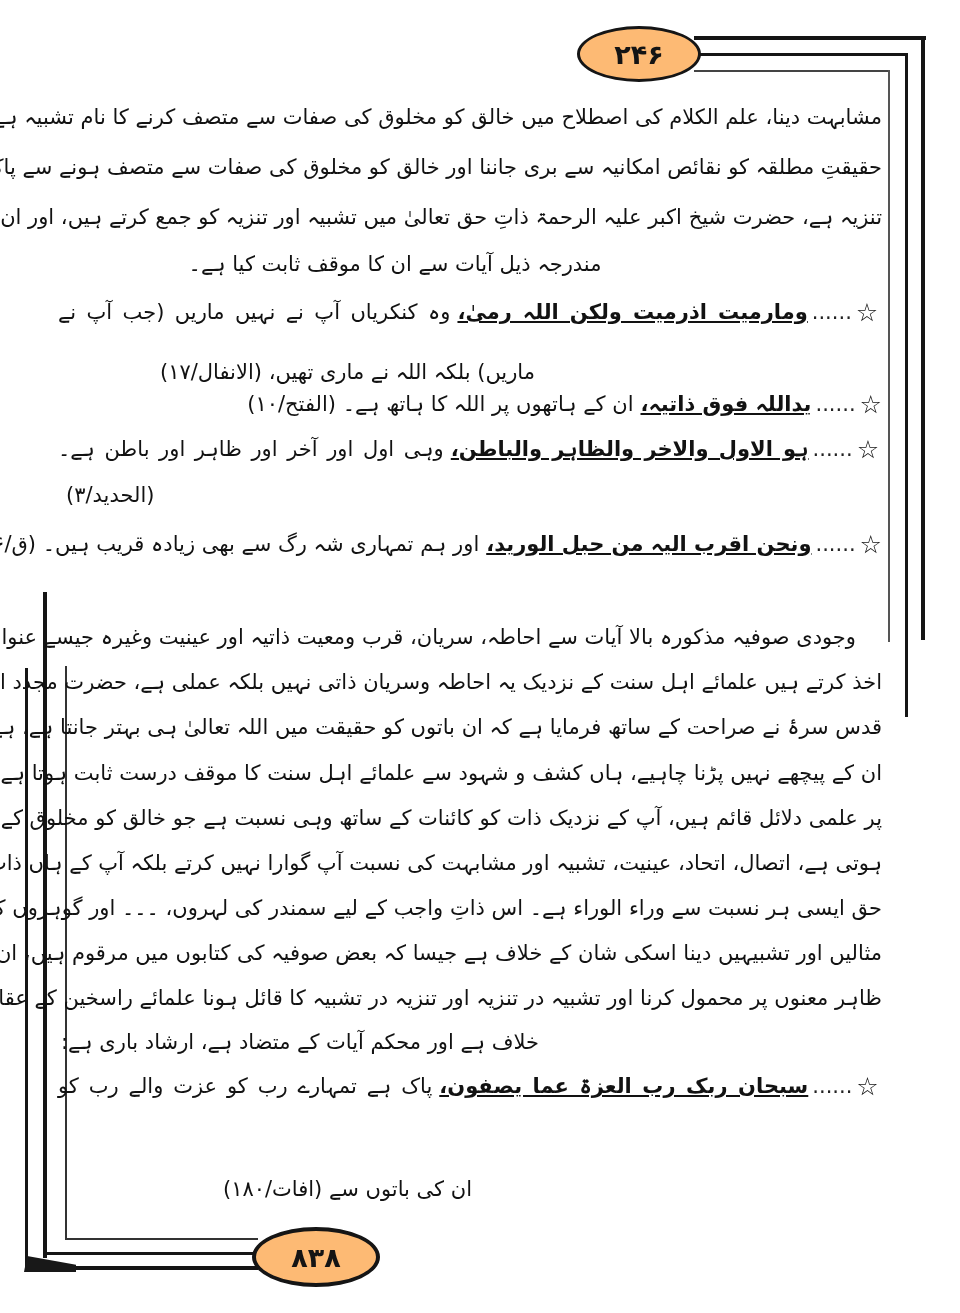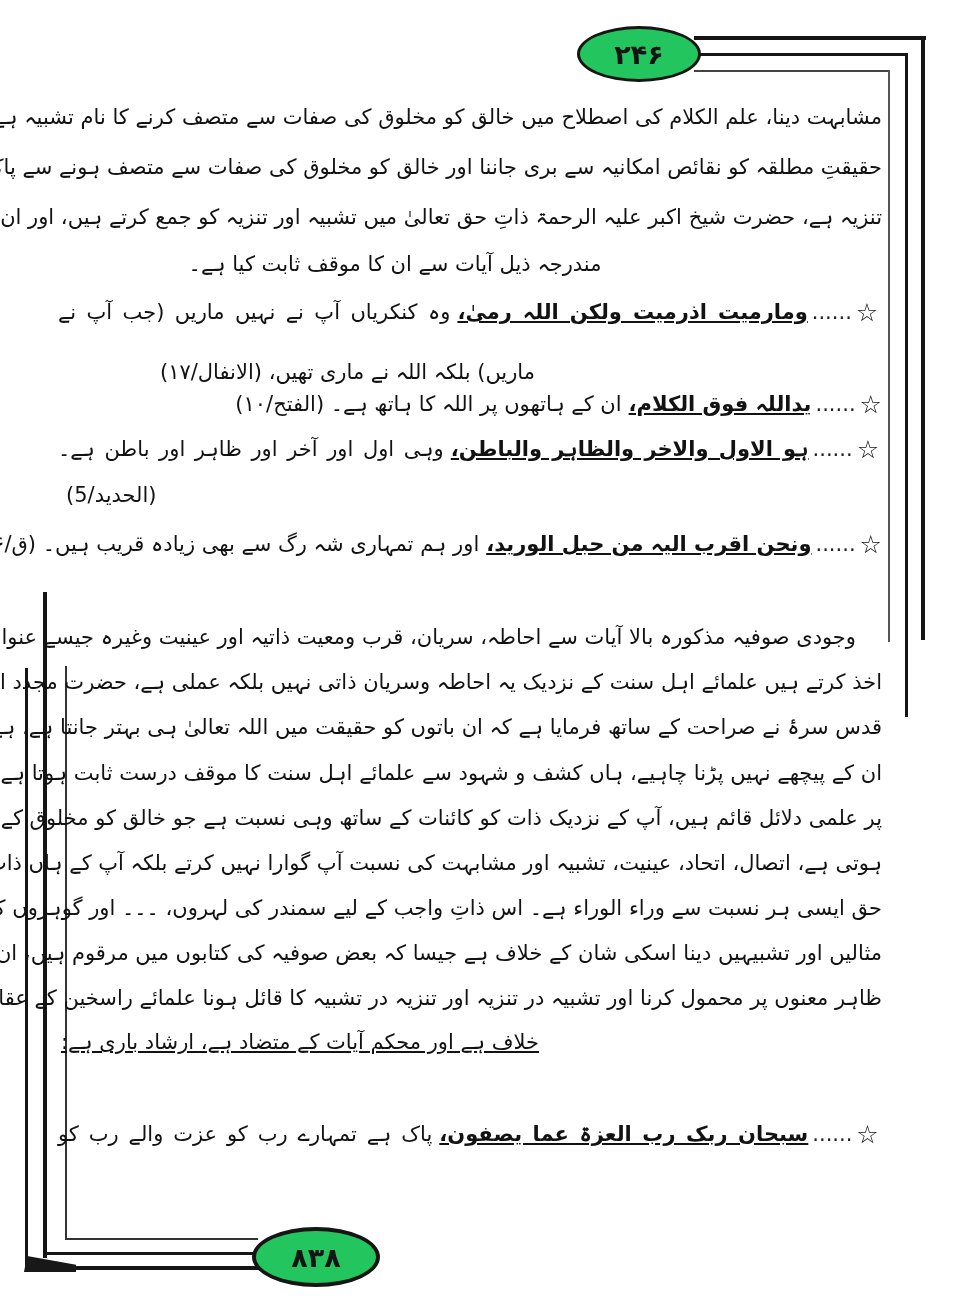--- a/index.html
+++ b/index.html
@@ -24,38 +24,38 @@
   
   .bl-h1{left:65px;top:1238px;width:193px;height:2px;background:#333;}
   .bl-h2{left:43px;top:1252px;width:215px;height:3px;}
   .bl-h3{left:25px;top:1266px;width:233px;height:4px;}
   .corner-blob{position:absolute;left:24px;top:1256px;width:52px;height:16px;background:#181818;
     clip-path:polygon(0 100%,6% 0,100% 55%,100% 100%);}
   
   .oval{
     position:absolute;border:3px solid #151515;border-radius:50%;
     display:flex;align-items:center;justify-content:center;
-    font-weight:bold;background:#22c55e;
+    font-weight:bold;background:#fdba74;
   }
   .oval-top{left:577px;top:26px;width:118px;height:50px;font-size:27px;}
   .oval-bottom{left:252px;top:1227px;width:120px;height:52px;border-width:4px;font-size:27px;}
   
   .text-layer{position:absolute;left:58px;top:95px;width:824px;height:1180px;direction:rtl;}
   .line{
     position:absolute;right:0;left:0;height:40px;
     font-size:21px;line-height:34px;white-space:nowrap;color:#121212;
   }
   .just{text-align:justify;text-align-last:justify;}
   .cen{text-align:center;text-align-last:center;}
   .rt{text-align:right;text-align-last:right;}
   .lf{text-align:left;text-align-last:left;}
   .indent1{padding-right:26px;}
   .shift-a{padding-right:150px;}   
   .shift-b{padding-right:245px;margin-top:10px;}   
-  .shift-c{padding-right:340px;text-decoration:underline;}   
+  .shift-c{padding-right:340px;}   
   .flush-left{padding-left:8px;}
   .star{font-size:25px;vertical-align:-2px;}
   .dots{letter-spacing:1.5px;margin:0 4px;color:#222;}
   .ar{font-weight:bold;margin-left:7px;text-decoration:underline;}
   .ur{font-weight:normal;}
 </style>
 </head>
 <body>
 
 <div class="page">
@@ -87,43 +87,44 @@
     <div class="line just" style="top:55px">حقیقتِ مطلقہ کو نقائص امکانیہ سے بری جاننا اور خالق کو مخلوق کی صفات سے متصف ہونے سے پاک جاننا</div>
     <div class="line just" style="top:105px">تنزیہ ہے، حضرت شیخ اکبر علیہ الرحمۃ ذاتِ حق تعالیٰ میں تشبیہ اور تنزیہ کو جمع کرتے ہیں، اور ان کے متبعین نے</div>
     <div class="line cen shift-a" style="top:152px">مندرجہ ذیل آیات سے ان کا موقف ثابت کیا ہے۔</div>
 
     <div class="line just" style="top:200px">
       <span class="star">☆</span><span class="dots">......</span><span class="ar">ومارمیت اذرمیت ولکن اللہ رمیٰ،</span><span class="ur">وہ کنکریاں آپ نے نہیں ماریں (جب آپ نے</span>
     </div>
     <div class="line cen shift-b" style="top:250px">ماریں) بلکہ اللہ نے ماری تھیں، (الانفال/۱۷)</div>
 
     <div class="line rt" style="top:292px">
-      <span class="star">☆</span><span class="dots">......</span><span class="ar">یداللہ فوق الکلام،</span><span class="ur">ان کے ہاتھوں پر اللہ کا ہاتھ ہے۔ (الفتح/۱۰)</span>
+      <span class="star">☆</span><span class="dots">......</span><span class="ar">یداللہ فوق ذاتیہ،</span><span class="ur">ان کے ہاتھوں پر اللہ کا ہاتھ ہے۔ (الفتح/۱۰)</span>
     </div>
 
     <div class="line just" style="top:337px">
       <span class="star">☆</span><span class="dots">......</span><span class="ar">ہو الاول والاخر والظاہر والباطن،</span><span class="ur">وہی اول اور آخر اور ظاہر اور باطن ہے۔</span>
     </div>
-    <div class="line lf flush-left" style="top:383px">(الحدید/5)</div>
+    <div class="line lf flush-left" style="top:383px">(الحدید/۳)</div>
 
     <div class="line rt" style="top:432px">
       <span class="star">☆</span><span class="dots">......</span><span class="ar">ونحن اقرب الیہ من حبل الورید،</span><span class="ur">اور ہم تمہاری شہ رگ سے بھی زیادہ قریب ہیں۔ (ق/۱۶)</span>
     </div>
 
 
     <div class="line just indent1" style="top:525px">وجودی صوفیہ مذکورہ بالا آیات سے احاطہ، سریان، قرب ومعیت ذاتیہ اور عینیت وغیرہ جیسے عنوانات</div>
     <div class="line just" style="top:570px">اخذ کرتے ہیں علمائے اہل سنت کے نزدیک یہ احاطہ وسریان ذاتی نہیں بلکہ عملی ہے، حضرت مجدد الف ثانی</div>
     <div class="line just" style="top:615px">قدس سرۂ نے صراحت کے ساتھ فرمایا ہے کہ ان باتوں کو حقیقت میں اللہ تعالیٰ ہی بہتر جانتا ہے، ہے، ہمیں</div>
     <div class="line just" style="top:661px">ان کے پیچھے نہیں پڑنا چاہیے، ہاں کشف و شہود سے علمائے اہل سنت کا موقف درست ثابت ہوتا ہے اور اس</div>
     <div class="line just" style="top:706px">پر علمی دلائل قائم ہیں، آپ کے نزدیک ذات کو کائنات کے ساتھ وہی نسبت ہے جو خالق کو مخلوق کے ساتھ</div>
     <div class="line just" style="top:751px">ہوتی ہے، اتصال، اتحاد، عینیت، تشبیہ اور مشابہت کی نسبت آپ گوارا نہیں کرتے بلکہ آپ کے ہاں ذات</div>
     <div class="line just" style="top:796px">حق ایسی ہر نسبت سے وراء الوراء ہے۔ اس ذاتِ واجب کے لیے سمندر کی لہروں، ۔۔۔ اور گوہروں کی</div>
     <div class="line just" style="top:841px">مثالیں اور تشبیہیں دینا اسکی شان کے خلاف ہے جیسا کہ بعض صوفیہ کی کتابوں میں مرقوم ہیں، ان آیات کو</div>
     <div class="line just" style="top:886px">ظاہر معنوں پر محمول کرنا اور تشبیہ در تنزیہ اور تنزیہ در تشبیہ کا قائل ہونا علمائے راسخین کے عقائد اور تفاسیر کے</div>
     <div class="line cen shift-c" style="top:930px">خلاف ہے اور محکم آیات کے متضاد ہے، ارشاد باری ہے:</div>
 
 
-    <div class="line just" style="top:1022px">
+    <div class="line just" style="top:974px">
       <span class="star">☆</span><span class="dots">......</span><span class="ar">سبحان ربک رب العزۃ عما یصفون،</span><span class="ur">پاک ہے تمہارے رب کو عزت والے رب کو</span>
     </div>
+    <div class="line cen shift-b" style="top:1067px">ان کی باتوں سے (افات/۱۸۰)</div>
 
   </div>
 </div>
 
 </body></html>

